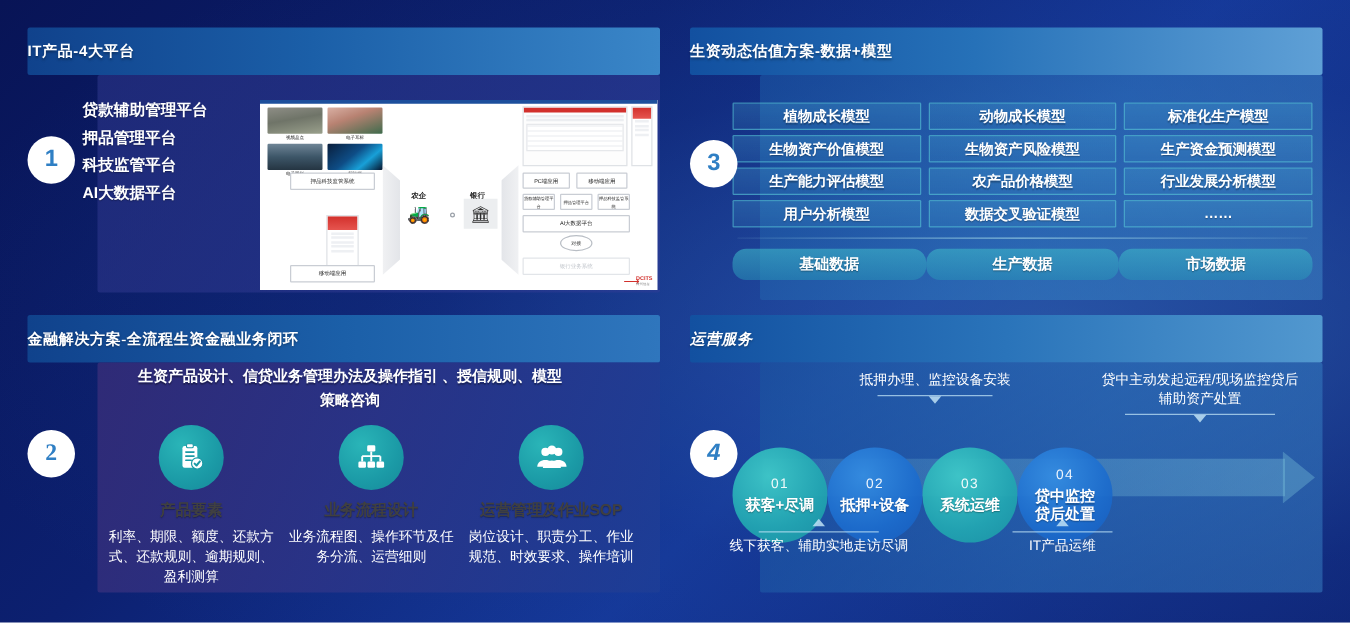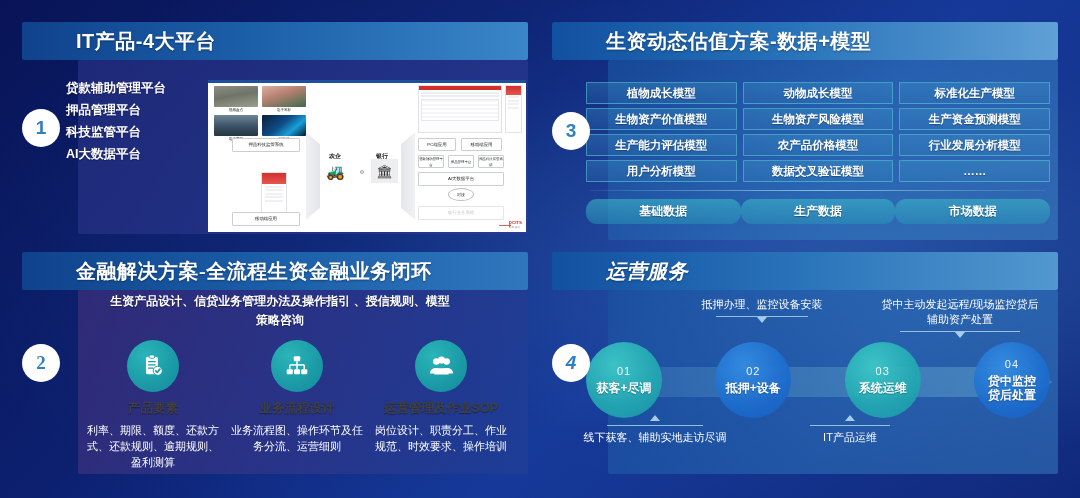--- a/index.html
+++ b/index.html
@@ -32,22 +32,22 @@
   .badge {
     position: absolute; left: 0; top: 50%; transform: translate(0,-50%);
     width: 38px; height: 38px; border-radius: 50%;
     background: #ffffff;
     display: flex; align-items: center; justify-content: center;
     font-size: 19px; font-weight: bold; color: #2f7fc4;
     box-shadow: 0 0 0 0 rgba(0,0,0,0);
     z-index: 3;
   }
   .ptitle {
-    color: #ffffff; font-size: 20px; font-weight: bold;
-    letter-spacing: 0.5px; margin-left: 54px;
+    color: #ffffff; font-size: 12px; font-weight: bold;
+    letter-spacing: 0.5px; 
     text-shadow: 0 1px 2px rgba(0,0,0,0.35);
     white-space: nowrap;
     text-align: center;
   }
 
   .pbody {
     position: absolute; left: 0; width: 100%;
     border-radius: 2px;
   }
 
@@ -215,22 +215,22 @@
   .tl-arrow .shaft {
     position: absolute; left: 0; top: 0; width: 418px; height: 30px;
     background: linear-gradient(90deg, rgba(120,200,220,0.16), rgba(140,215,230,0.30));
   }
   .tl-arrow .head {
     position: absolute; left: 416px; top: -6px; width: 26px; height: 42px;
     background: rgba(140,215,230,0.30);
     clip-path: polygon(0 0, 100% 50%, 0 100%);
   }
   .tl-nodes {
-    position: absolute; left: 586px; top: 342px; width: 464px;
-    display: flex; justify-content: space-between; align-items: center;
+    position: absolute; left: 586px; top: 358px; width: 464px;
+    display: flex; align-items: center;
   }
   .tl-node {
     width: 76px; height: 76px; border-radius: 50%;
     display: flex; flex-direction: column; align-items: center; justify-content: center;
     text-align: center;
   }
   .tl-node.teal { background: radial-gradient(circle at 38% 30%, rgba(62,200,200,0.95) 0%, rgba(34,168,178,0.92) 60%, rgba(26,150,165,0.9) 100%); }
   .tl-node.blue { background: radial-gradient(circle at 38% 30%, rgba(52,140,225,0.95) 0%, rgba(28,108,205,0.93) 60%, rgba(22,92,190,0.9) 100%); }
   .tl-num { color: rgba(255,255,255,0.92); font-size: 11px; margin-bottom: 4px; letter-spacing: 1px; }
   .tl-label { color: #ffffff; font-size: 12px; font-weight: bold; line-height: 14px; text-shadow: 0 1px 1px rgba(0,0,0,0.3); }
@@ -438,21 +438,21 @@
   </div>
 
   <div class="panel" id="panel4">
     <div class="phead h4">
       <div class="ptitle">运营服务</div>
     </div>
     <div class="pbody"></div>
     <div class="badge">4</div>
   </div>
 
-  <div class="tl-note above" style="left:692px; top:297px; width:140px;">
+  <div class="tl-note above" style="left:678px; top:297px; width:140px;">
     <div>抵押办理、监控设备安装</div>
     <div class="rule" style="width:92px;"></div>
     <div class="tick"></div>
   </div>
   <div class="tl-note above" style="left:880px; top:297px; width:160px;">
     <div>贷中主动发起远程/现场监控贷后辅助资产处置</div>
     <div class="rule" style="width:120px;"></div>
     <div class="tick"></div>
   </div>
 

